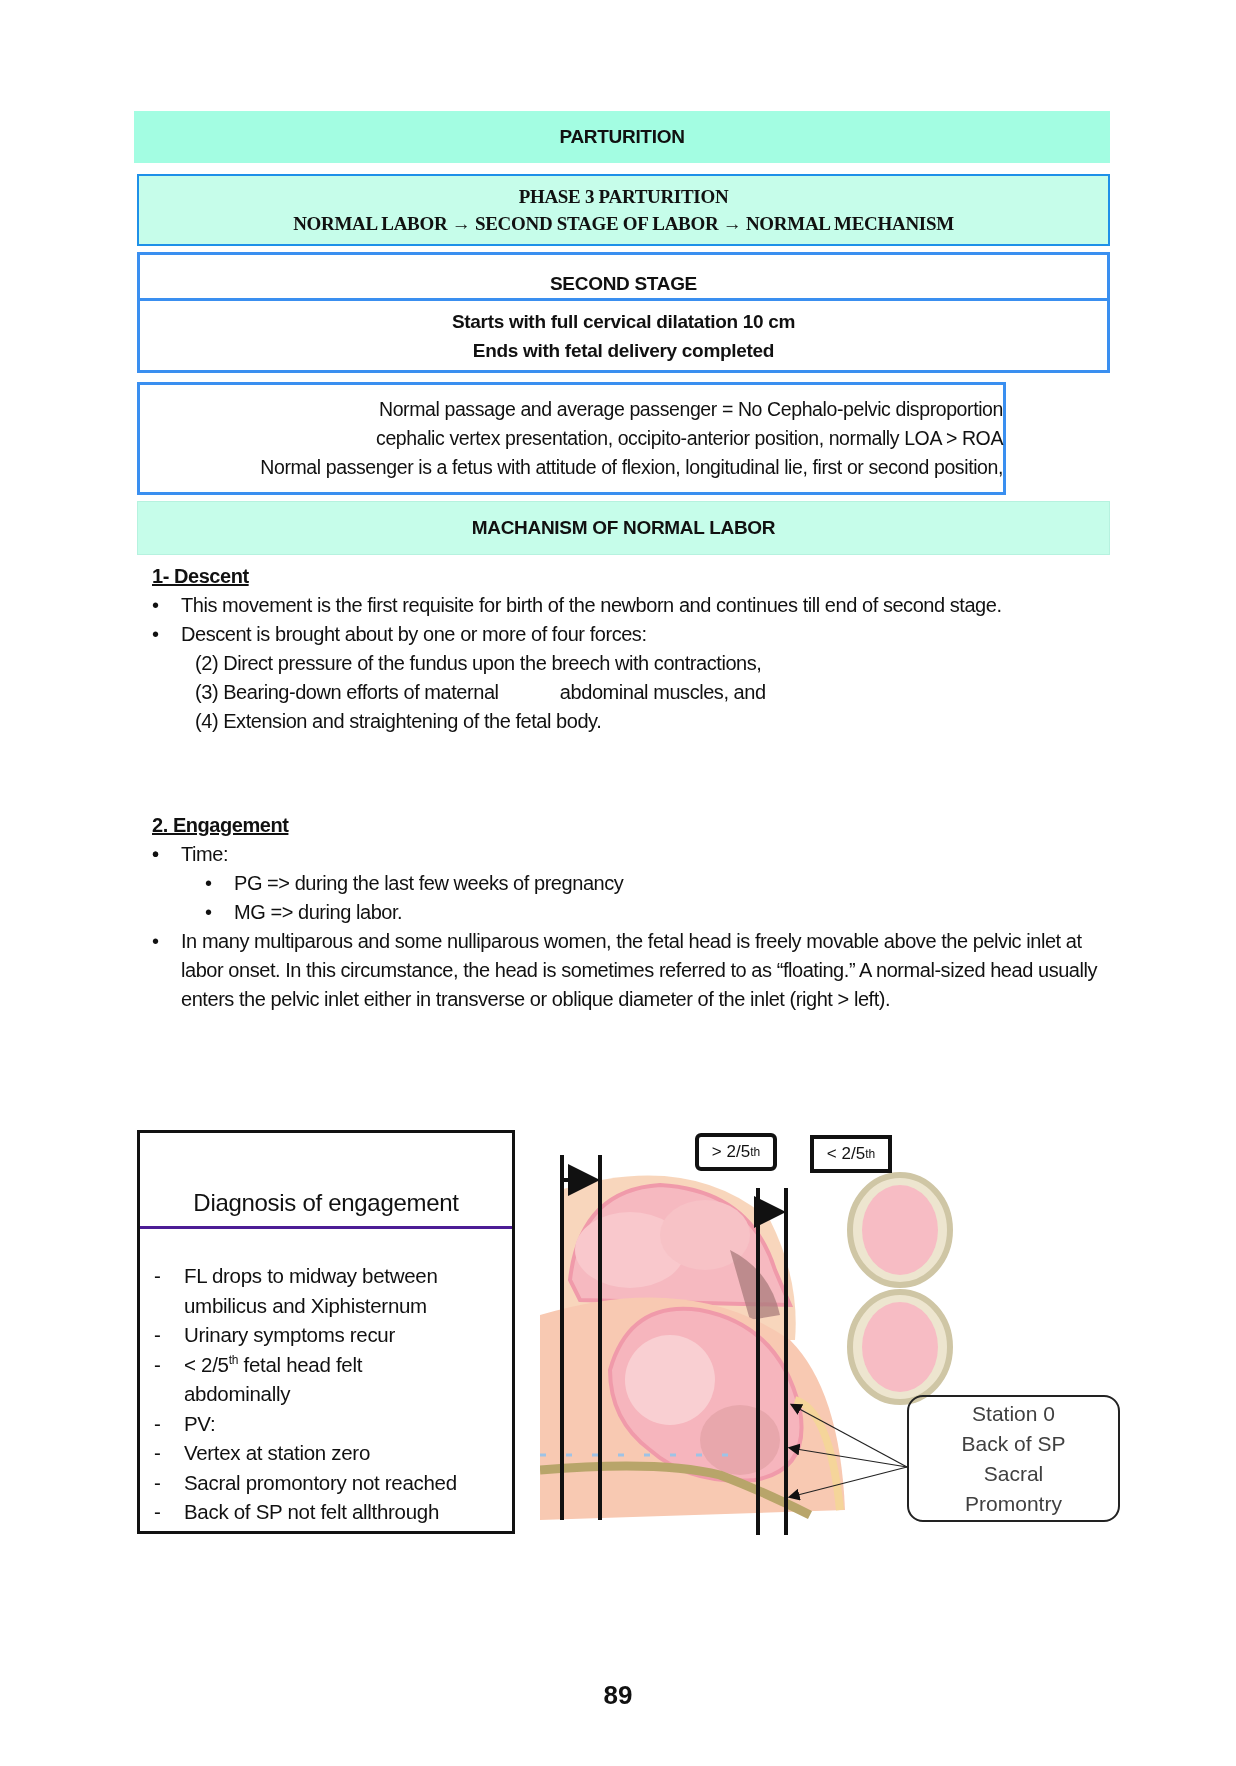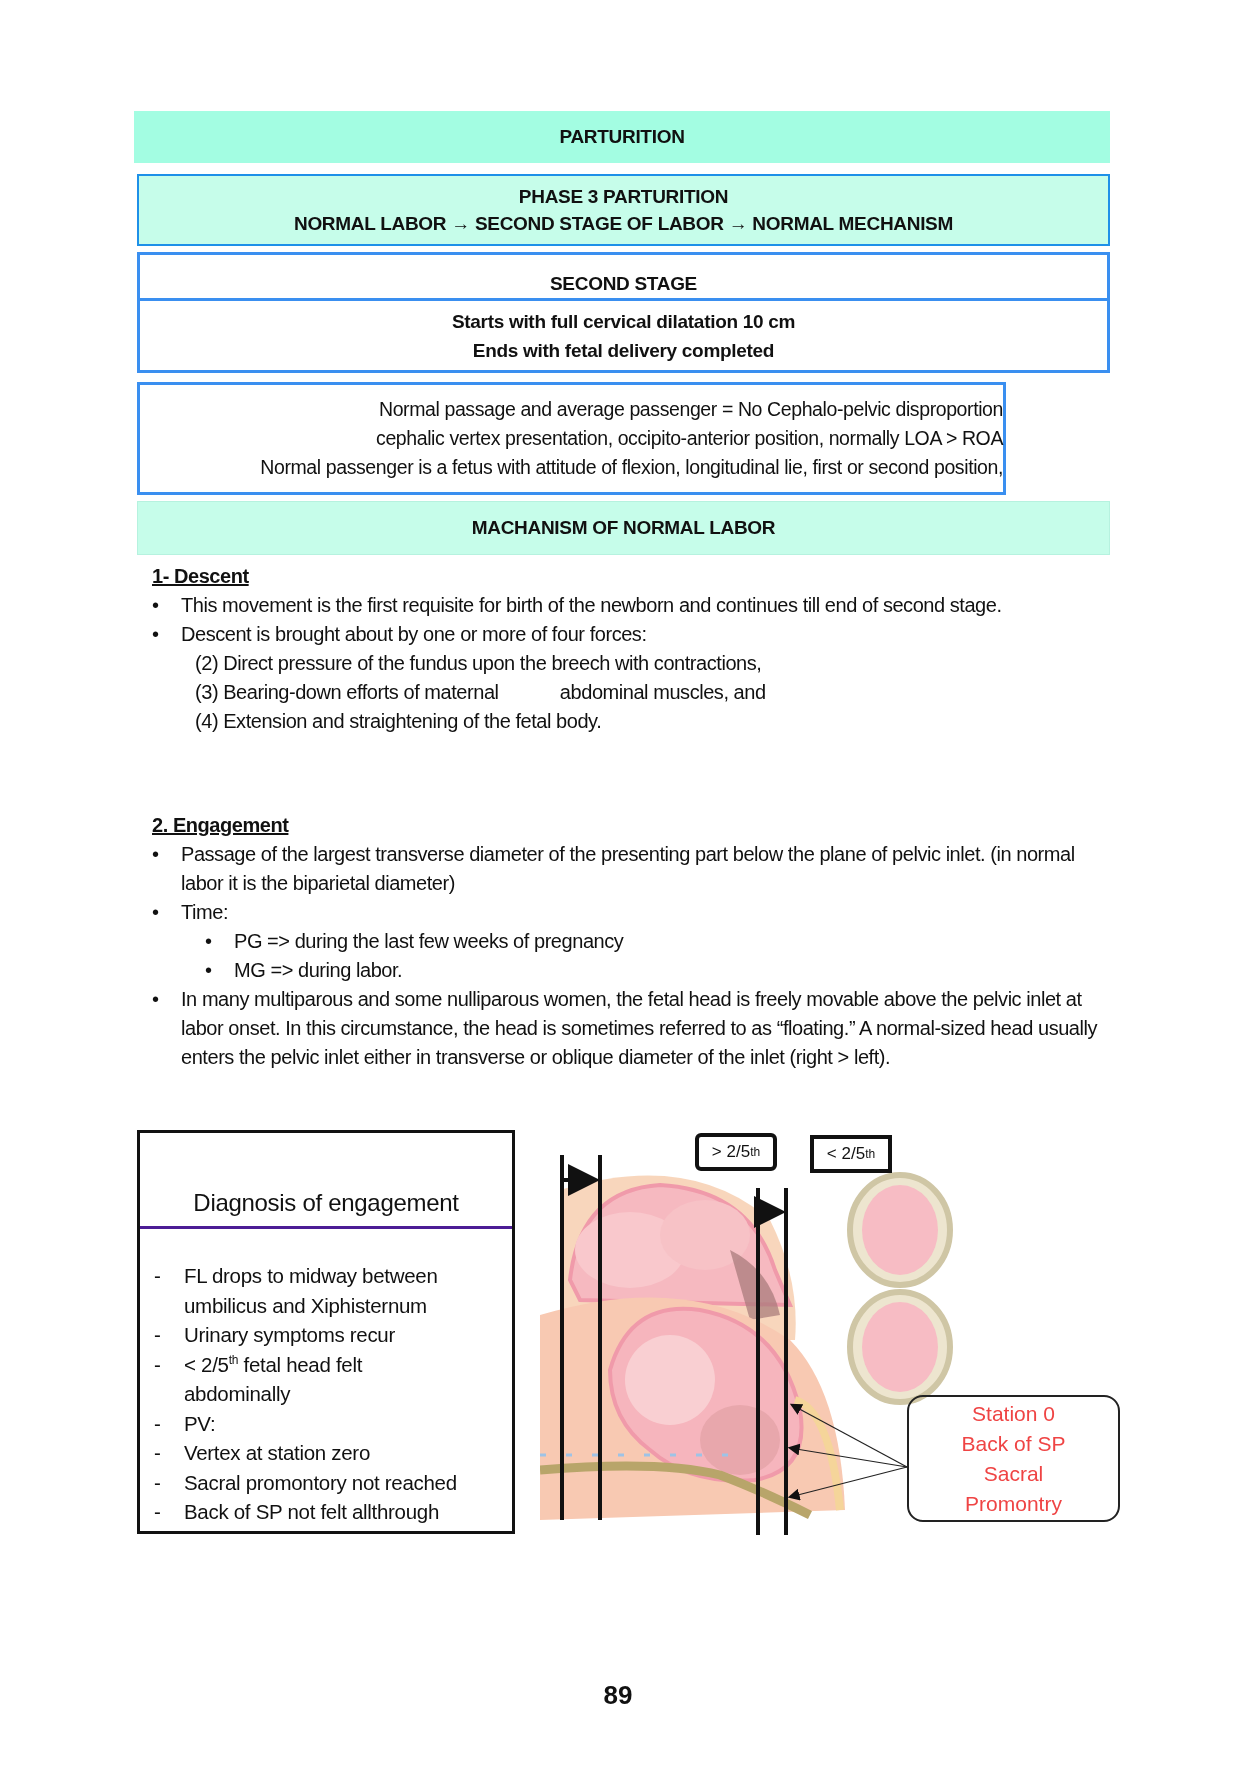--- a/index.html
+++ b/index.html
@@ -2,21 +2,21 @@
 <html><head>
 <meta charset="utf-8">
 <style>
   html, body { margin: 0; padding: 0; background: #ffffff; }
   body { width: 1236px; height: 1766px; position: relative; overflow: hidden;
          font-family: "Liberation Sans", "DejaVu Sans", sans-serif; color: #111; }
   .band { position: absolute; left: 134px; width: 976px; display: flex; flex-direction: column;
           align-items: center; justify-content: center; text-align: center; box-sizing: border-box; }
   .hdr-main { top: 111px; height: 52px; background: #a3fde2; font-size: 19px; font-weight: bold; letter-spacing: -0.3px; }
   .phase { top: 174px; left: 137px; width: 973px; height: 72px; background: #c6fdea; border: 2px solid #1e90e8;
-           font-size: 19px; font-weight: bold; line-height: 27px; letter-spacing: -0.3px; }
+           font-size: 19px; font-weight: bold; line-height: 27px; letter-spacing: -0.3px; font-family: Liberation Serif, serif; }
   .second { top: 252px; left: 137px; width: 973px; height: 60px; border: 3px solid #3a8ff0; border-bottom: none;
             font-size: 19px; font-weight: bold; letter-spacing: -0.3px; }
   .starts { top: 298px; left: 137px; width: 973px; height: 75px; border: 3px solid #3a8ff0;
             font-size: 19px; font-weight: bold; line-height: 29px; letter-spacing: -0.3px; }
   .passage { top: 382px; left: 137px; width: 869px; height: 113px; border: 3px solid #3a8ff0;
              font-size: 19.5px; line-height: 29px; letter-spacing: -0.4px; align-items: flex-end; }
   .mech { top: 501px; left: 137px; width: 973px; height: 54px; background: #c6fdea; border: 1px solid #b6f2df;
           font-size: 19px; font-weight: bold; letter-spacing: -0.3px; }
 
   .body-text { position: absolute; left: 152px; width: 960px; font-size: 20px; line-height: 29px; letter-spacing: -0.45px; }
@@ -31,21 +31,21 @@
   .diag-title { height: 46px; border-bottom: 3px solid #4c1d95; display: flex; align-items: center; justify-content: center;
                 font-size: 24px; letter-spacing: -0.3px; margin-top: 47px; }
   .diag-list { padding-top: 32px; font-size: 20.5px; line-height: 29.5px; letter-spacing: -0.3px; }
   .diag-item { position: relative; padding-left: 44px; }
   .diag-item .dash { position: absolute; left: 14px; top: 0; }
   sup { font-size: 12px; line-height: 0; }
 
   .figure { position: absolute; left: 540px; top: 1110px; width: 600px; height: 430px; }
   .station-box { position: absolute; left: 907px; top: 1395px; width: 213px; height: 127px; border: 2px solid #222;
                  border-radius: 16px; box-sizing: border-box; display: flex; flex-direction: column; align-items: center;
-                 justify-content: center; font-size: 21px; line-height: 30px; color: #ef4444; }
+                 justify-content: center; font-size: 21px; line-height: 30px; color: #404040; }
   .frac-label { position: absolute; height: 38px; border: 4px solid #111; box-sizing: border-box; background: #fff;
                 display: flex; align-items: center; justify-content: center; font-size: 17px; }
   .page-num { position: absolute; left: 0; width: 1236px; top: 1680px; text-align: center; font-size: 26px; font-weight: bold; }
 </style>
 </head>
 <body>
 
 <div class="band hdr-main">
   <span>PARTURITION</span>
 </div>
@@ -86,21 +86,20 @@
   </div>
   <div class="force">(2) Direct pressure of the fundus upon the breech with contractions,</div>
   <div class="force">(3) Bearing-down efforts of maternal            abdominal muscles, and</div>
   <div class="force">(4) Extension and straightening of the fetal body.</div>
 </div>
 
 <div class="body-text" style="top:811px;">
   <div class="section-title">2. Engagement</div>
   <div class="bl" style="width:925px;">
     <span class="dot">•</span>
-    <span>Passage of the largest transverse diameter of the presenting part below the plane of pelvic inlet. (in normal labor it is the biparietal diameter)</span>
   </div>
   <div class="bl">
     <span class="dot">•</span>
     <span>Time:</span>
   </div>
   <div class="bl2">
     <span class="dot">•</span>
     <span>PG =&gt; during the last few weeks of pregnancy</span>
   </div>
   <div class="bl2">

